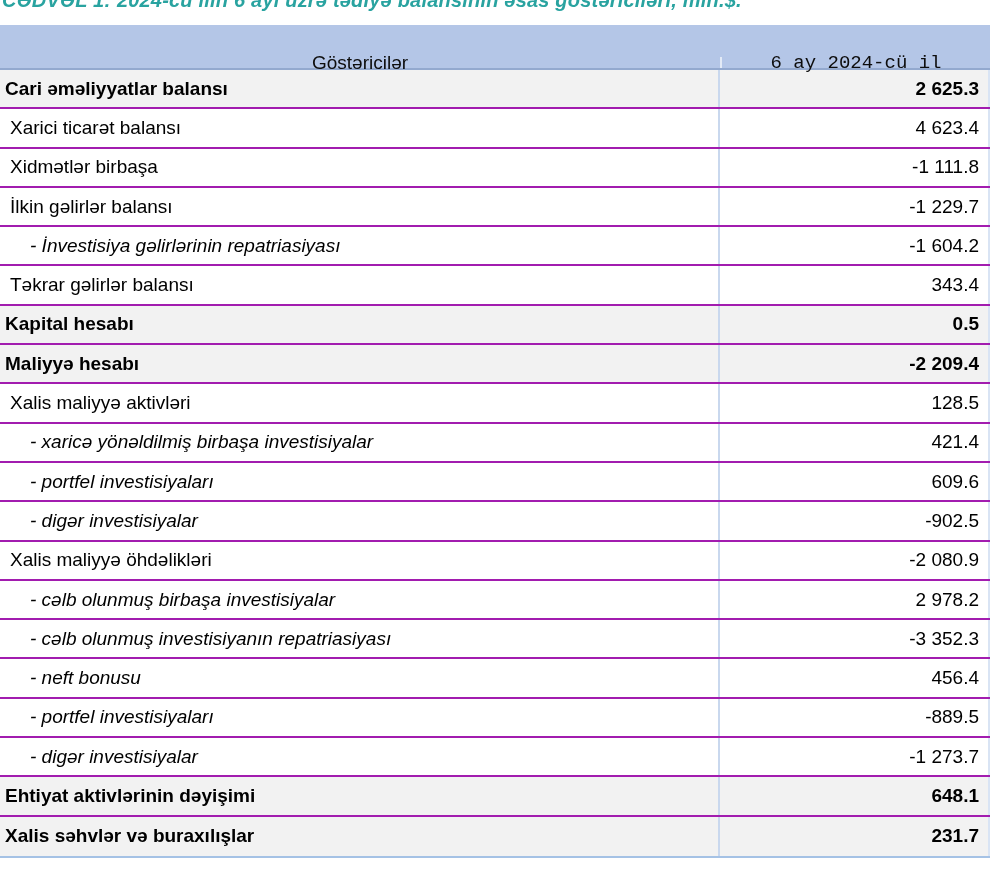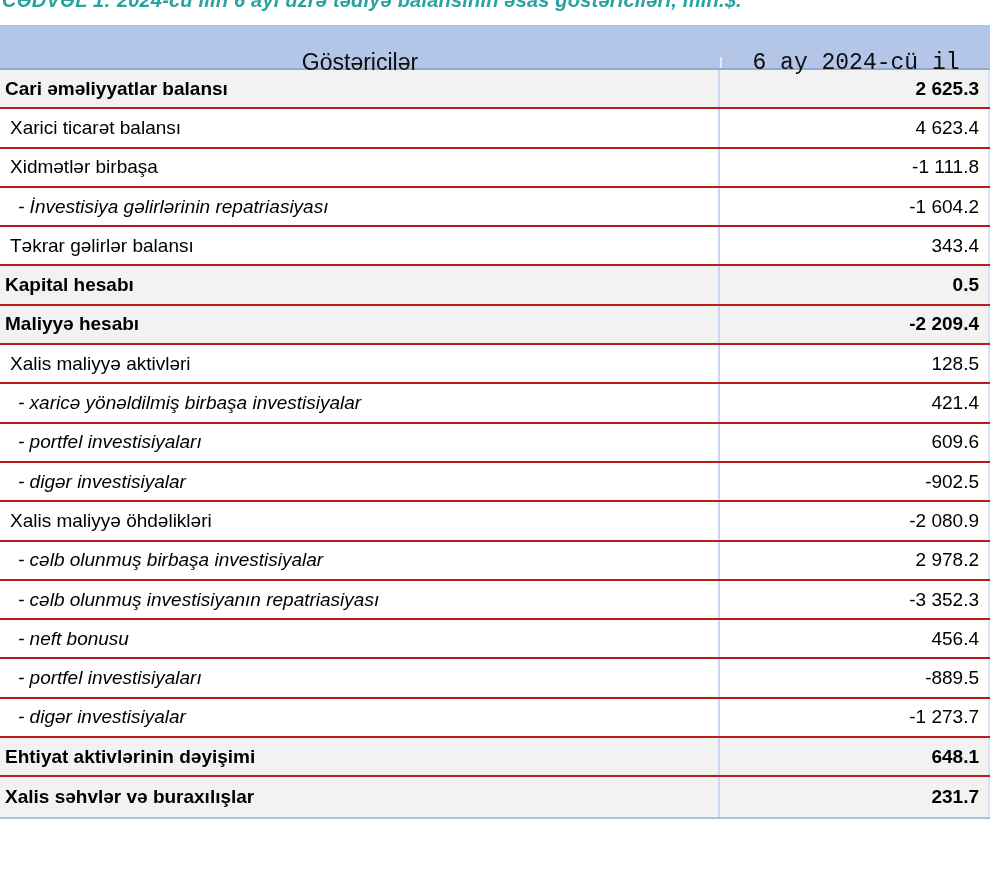--- a/index.html
+++ b/index.html
@@ -43,33 +43,33 @@
   .thead {
     display: flex;
     height: 45px;
     background: #B4C6E7;
     border-bottom: 2px solid #93A9CF;
   }
   .th {
     display: flex;
     align-items: center;
     justify-content: center;
-    font-size: 23px;
+    font-size: 19px;
     color: #0d0d0d;
     margin-top: 32px;
   }
   .th.col-label {
     width: 722px;
     border-right: 2px solid #E3EAF6;
   }
   .th.col-value { flex: 1; font-family: Liberation Mono, monospace; }
   .row {
     display: flex;
     height: 39.3px;
-    border-bottom: 2px solid #b91c1c;
+    border-bottom: 2px solid #a21caf;
     background: #ffffff;
   }
   .row:last-child { border-bottom: none; }
   .cell-label {
     width: 720px;
     border-right: 2px solid #C9D8EE;
     display: flex;
     align-items: center;
     padding-left: 10px;
     font-size: 19px;
@@ -85,21 +85,21 @@
     font-size: 19px;
     border-right: 2px solid #D9E4F4;
     white-space: nowrap;
   }
   .row.section { background: #F2F2F2; }
   .row.section .cell-label,
   .row.section .cell-value { font-weight: 700; }
   .row.section .cell-label { padding-left: 5px; }
   .row.italic .cell-label {
     font-style: italic;
-    padding-left: 18px;
+    padding-left: 30px;
   }
 </style>
 </head>
 <body>
 
 <div class="page">
 
   <div class="title-clip">
     <div class="title-text">CƏDVƏL 1: 2024-cü ilin 6 ayı üzrə tədiyə balansının əsas göstəriciləri, mln.$.</div>
   </div>
@@ -114,20 +114,24 @@
           <div class="cell-label">Cari əməliyyatlar balansı</div>
           <div class="cell-value">2 625.3</div>
         </div>
         <div class="row regular">
           <div class="cell-label">Xarici ticarət balansı</div>
           <div class="cell-value">4 623.4</div>
         </div>
         <div class="row regular">
           <div class="cell-label">Xidmətlər birbaşa</div>
           <div class="cell-value">-1 111.8</div>
+        </div>
+        <div class="row regular">
+          <div class="cell-label">İlkin gəlirlər balansı</div>
+          <div class="cell-value">-1 229.7</div>
         </div>
         <div class="row italic">
           <div class="cell-label">- İnvestisiya gəlirlərinin repatriasiyası</div>
           <div class="cell-value">-1 604.2</div>
         </div>
         <div class="row regular">
           <div class="cell-label">Təkrar gəlirlər balansı</div>
           <div class="cell-value">343.4</div>
         </div>
         <div class="row section">

